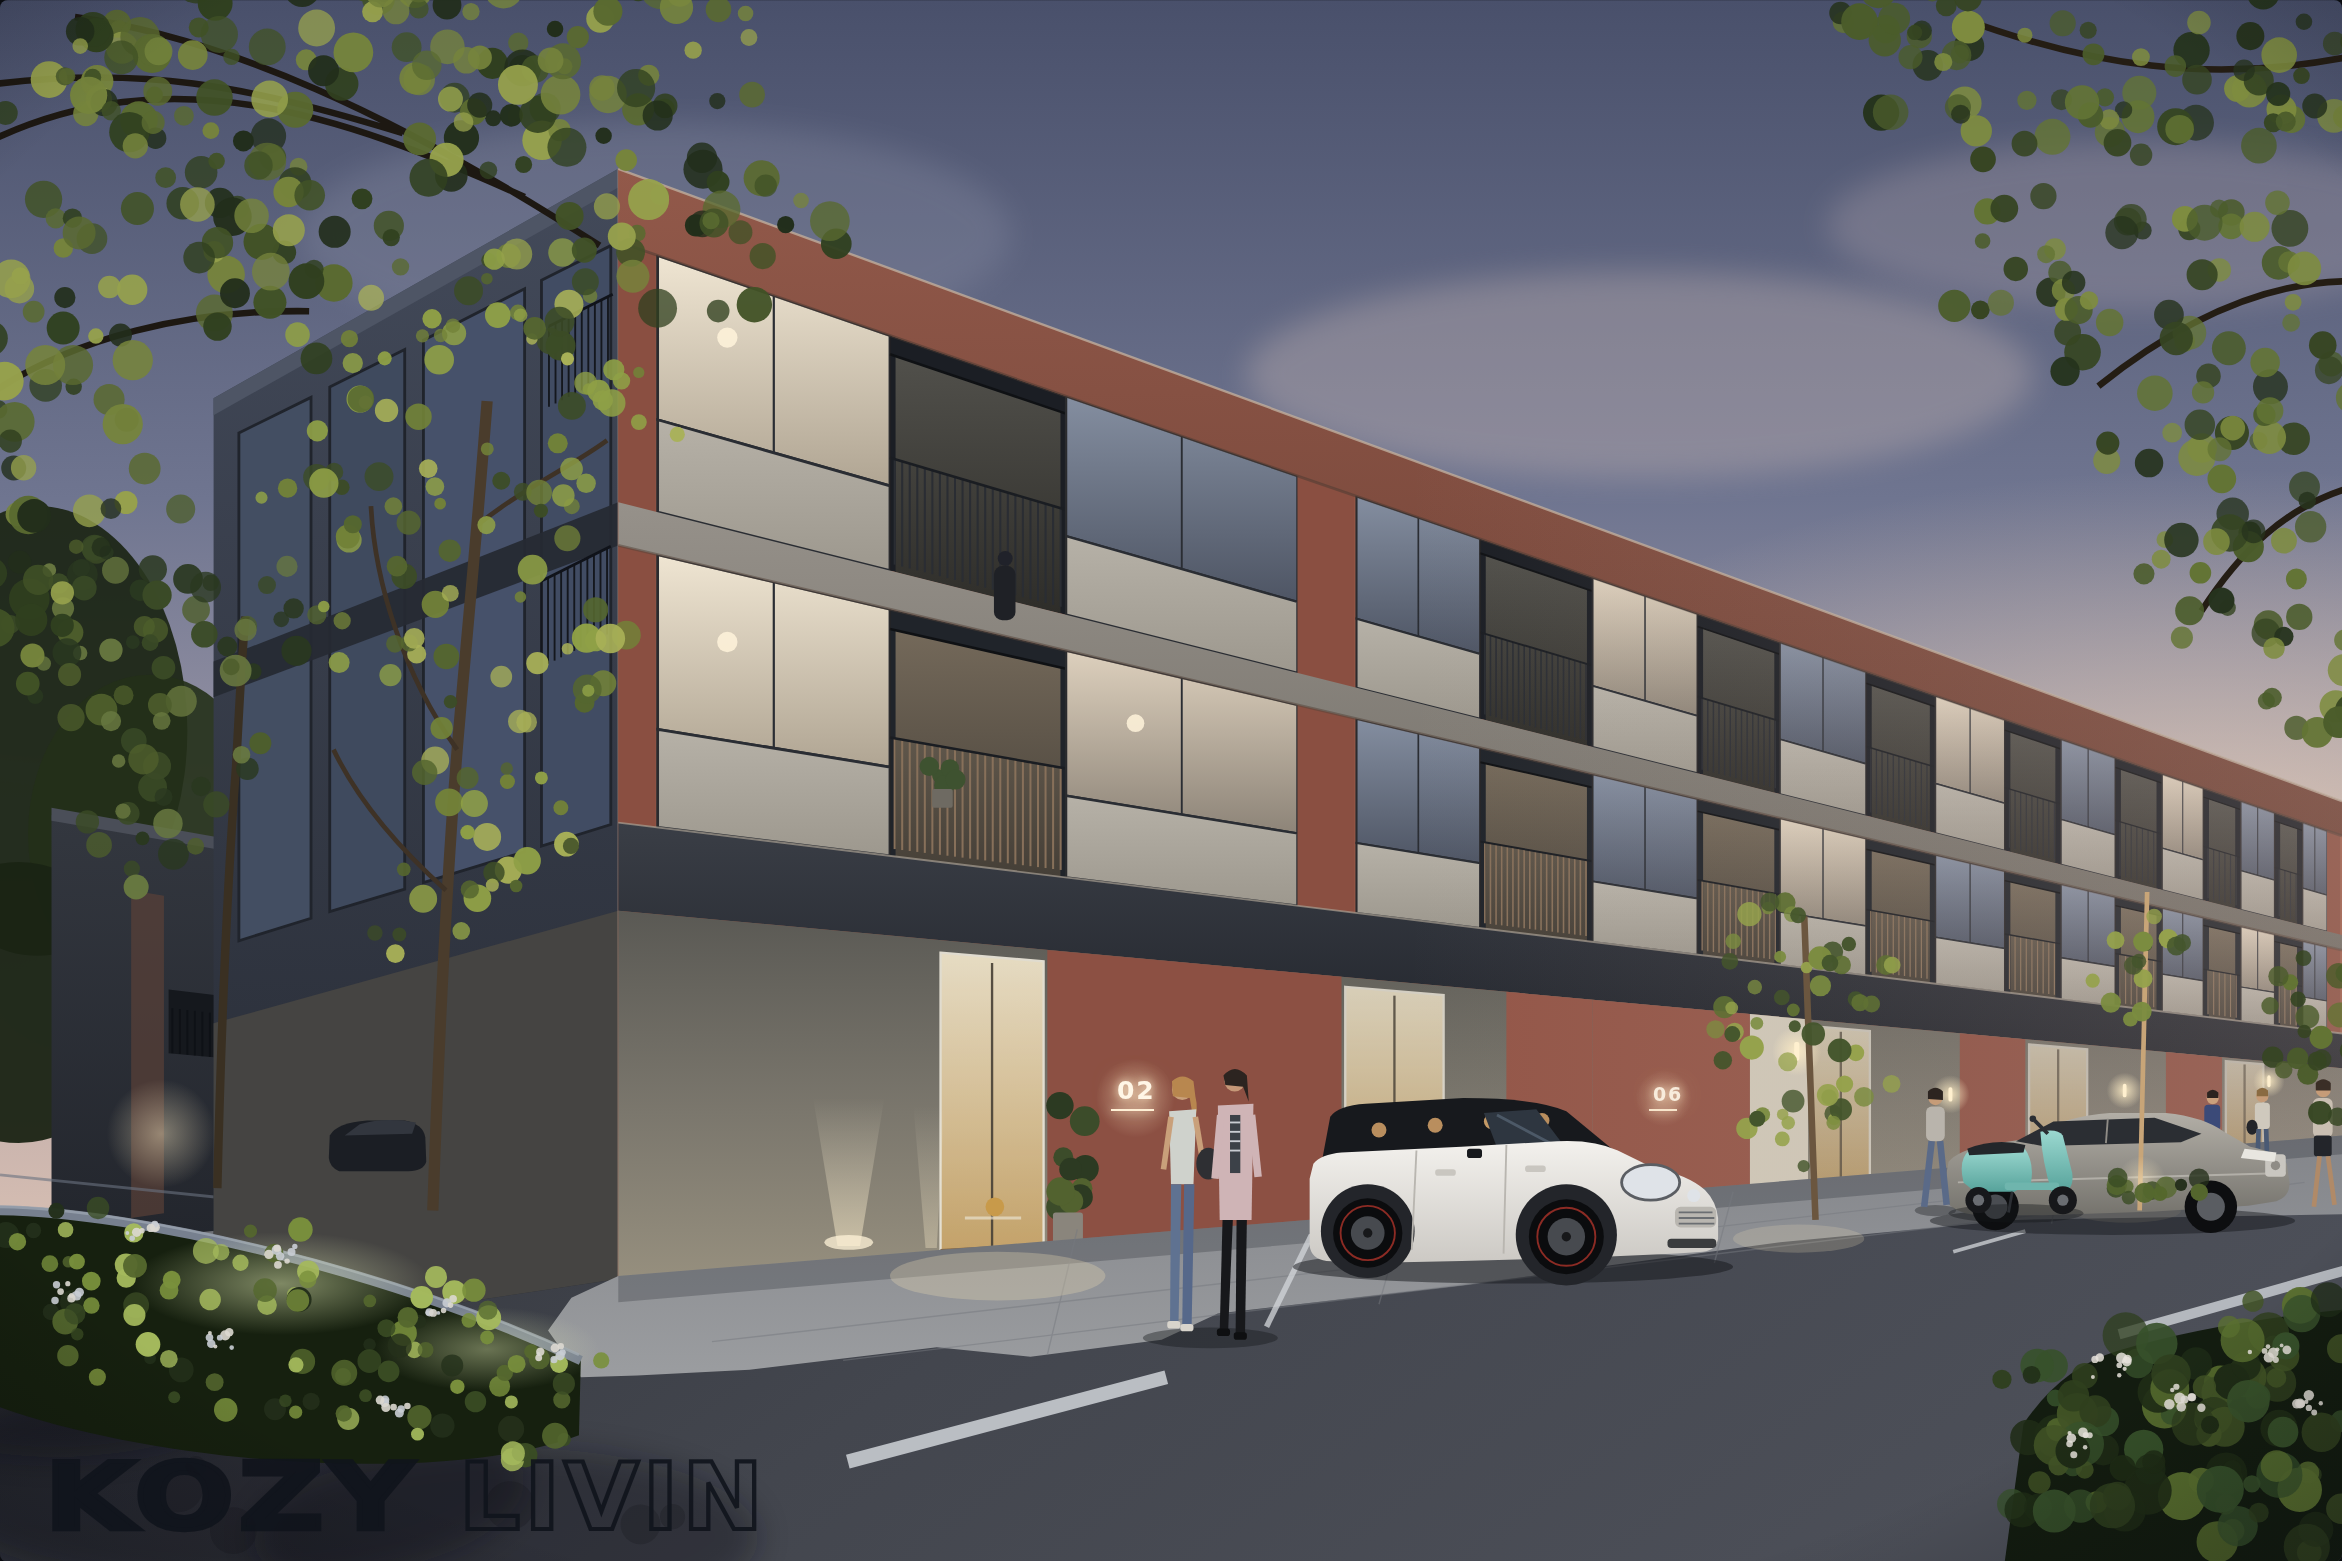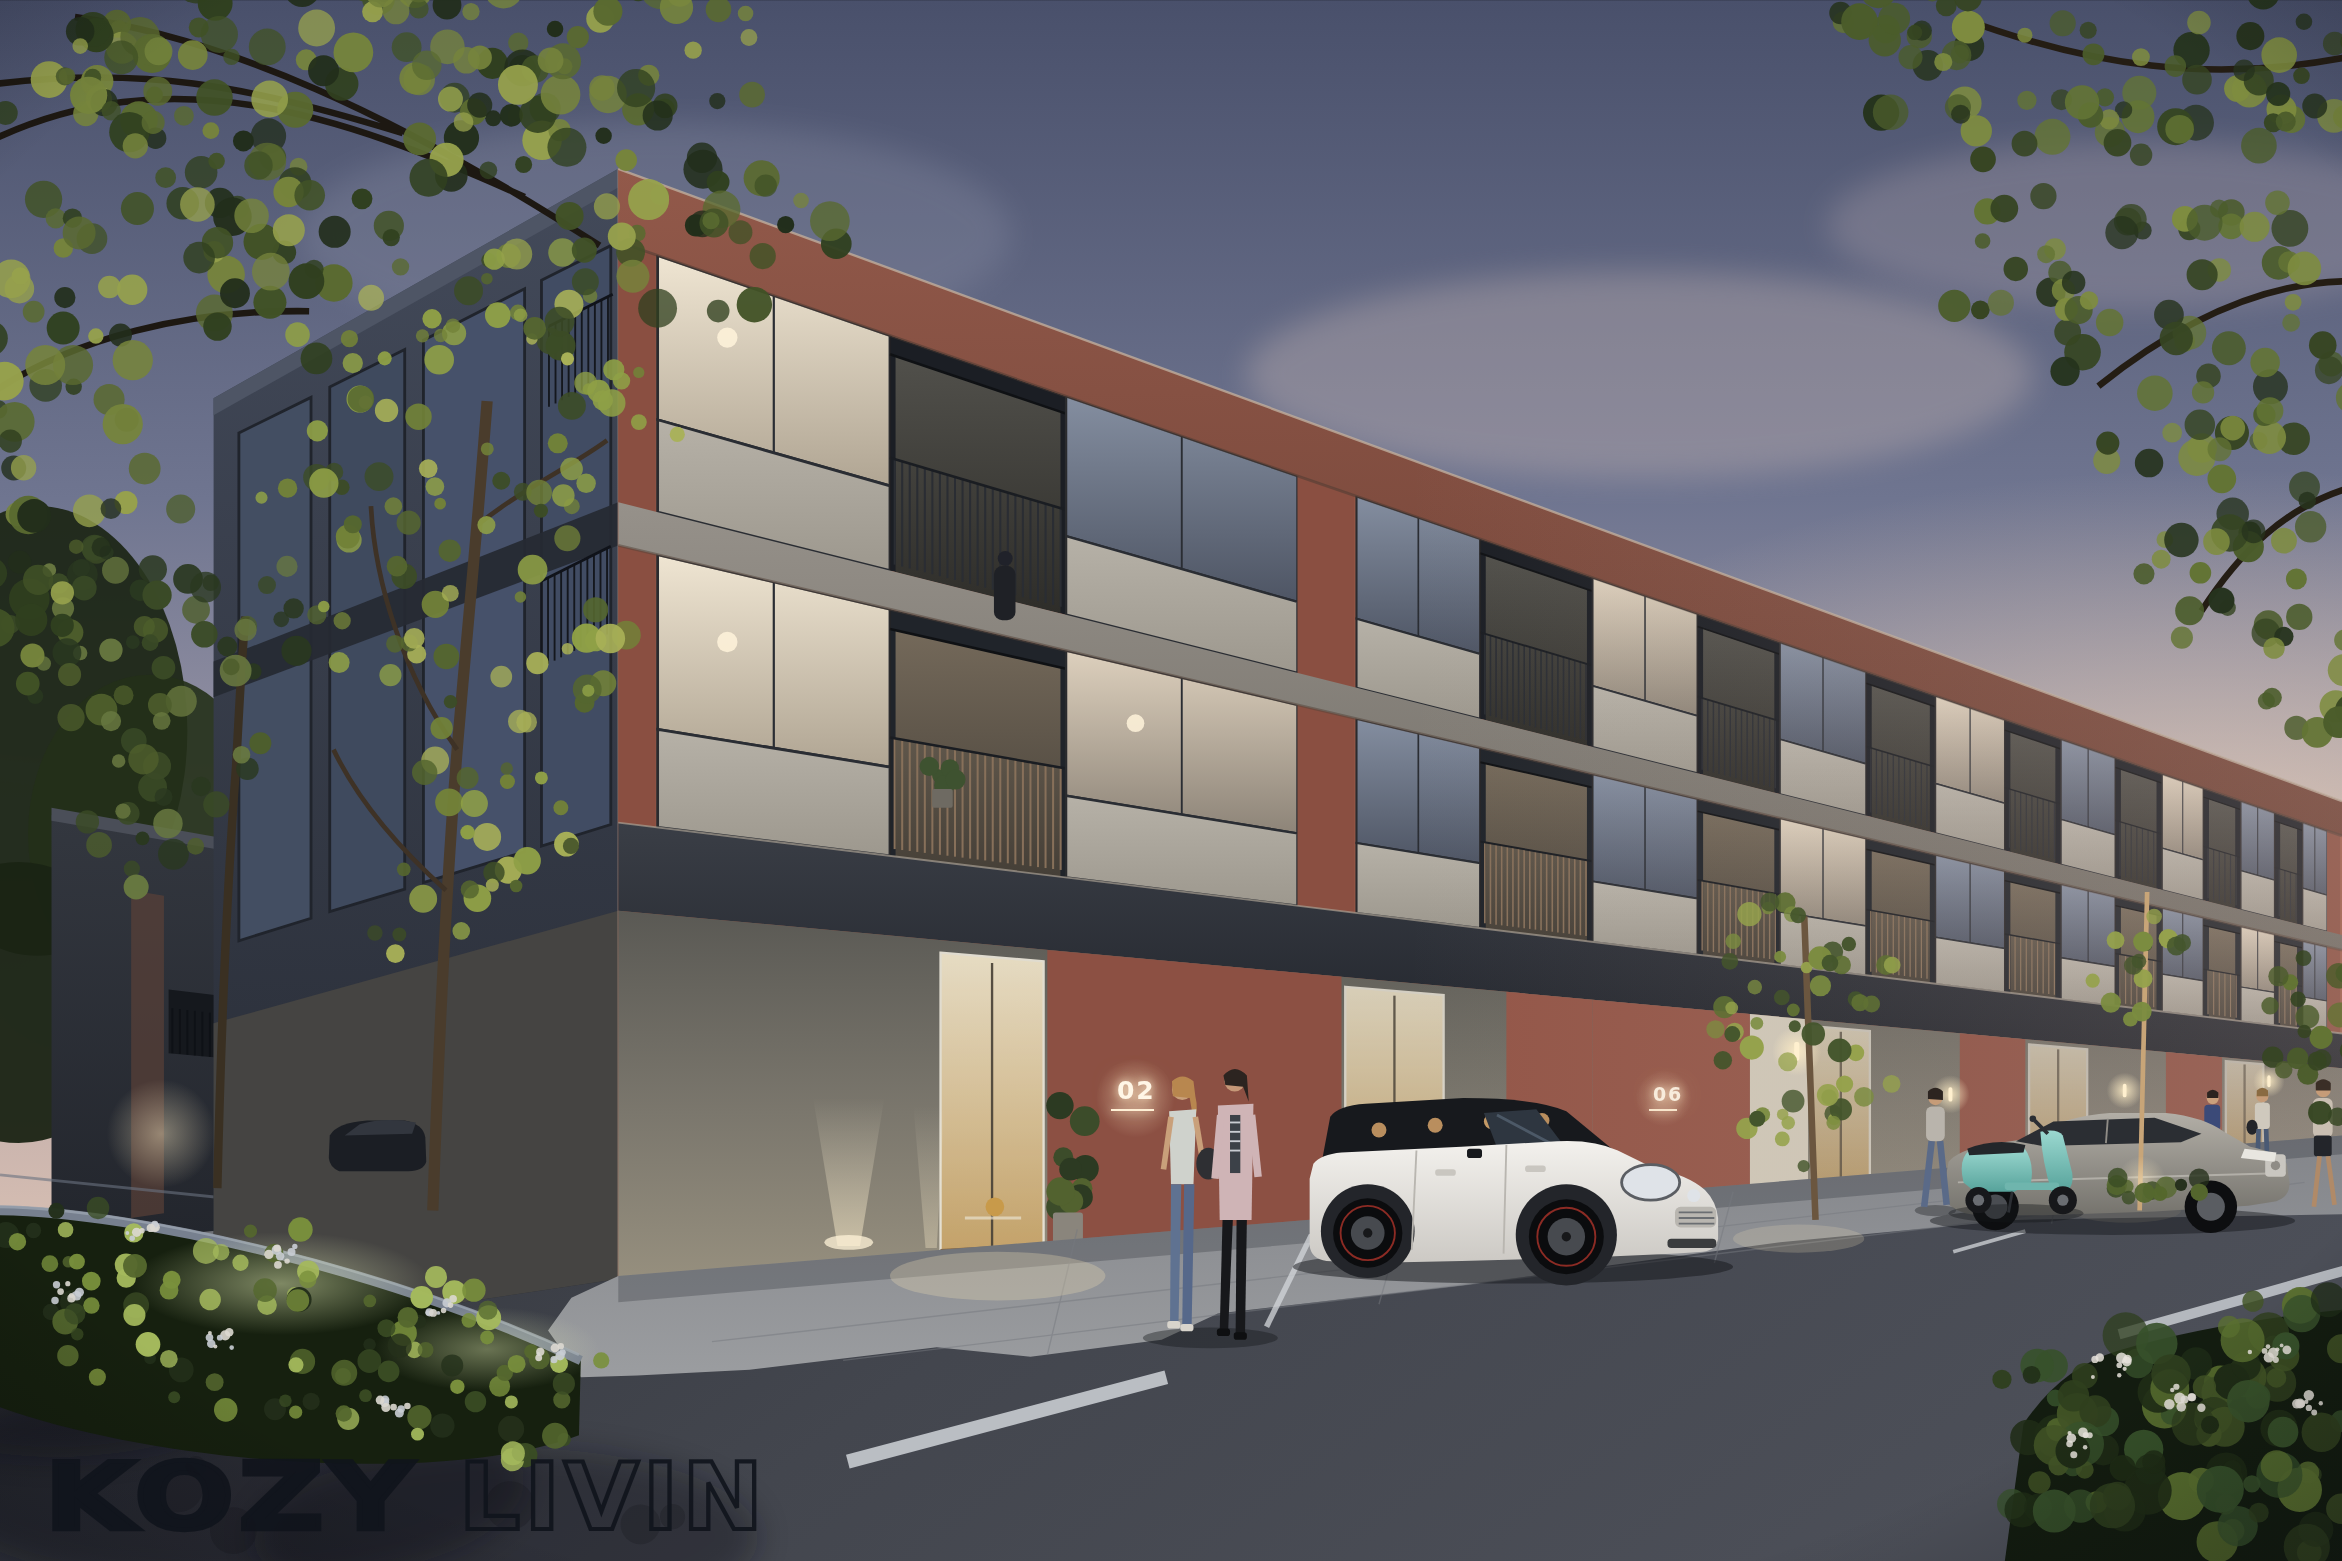--- a/index.html
+++ b/index.html
@@ -1,16 +1,16 @@
 <!DOCTYPE html>
 <html style="font-size:15px"><head>
 <meta charset="utf-8">
 <style>
   html,body{margin:0;padding:0;background:#0b0d12;}
-  .stage{position:relative;width:2342px;height:1562px;overflow:hidden;font-family:"DejaVu Sans",sans-serif;}
+  .stage{position:relative;width:2342px;height:1562px;overflow:hidden;font-family:"DejaVu Sans",sans-serif;border-radius:8px;}
   .stage svg.scene{position:absolute;left:0;top:0;}
   .unit-number{position:absolute;color:#fff6e6;font-weight:bold;
     text-shadow:0 0 9.4px rgba(255,238,205,.95),0 0 24px rgba(255,215,165,.6);letter-spacing:1.9px;}
   .unit-number .bar{height:2.8px;background:#fff1d8;box-shadow:0 0 8.4px rgba(255,238,205,.9);margin-top:3.7px;}
   #unit02{left:1117px;top:1076px;font-size:25px;}
   #unit02 .bar{width:43px;margin-left:-5.6px;}
   #unit06{left:1653px;top:1083px;font-size:19px;opacity:.92;text-align:center;}
   #unit06 .bar{width:28px;margin-left:-3.7px;}
   .logo{position:absolute;left:26px;top:1443px;opacity:.9;}
   .logo text{font-family:"DejaVu Sans",sans-serif;font-weight:bold;letter-spacing:4px;}

